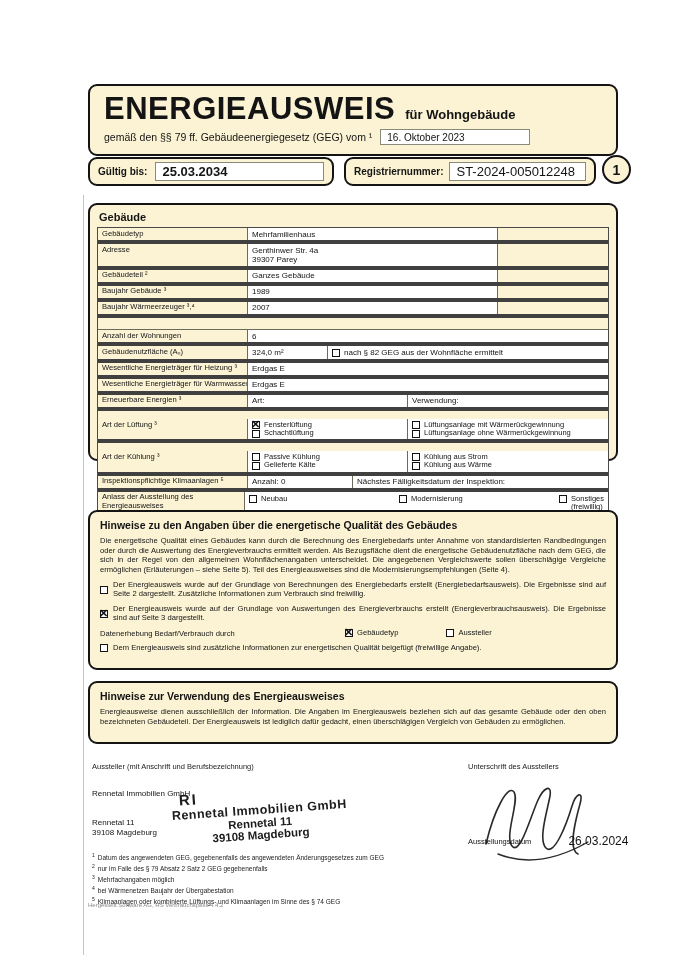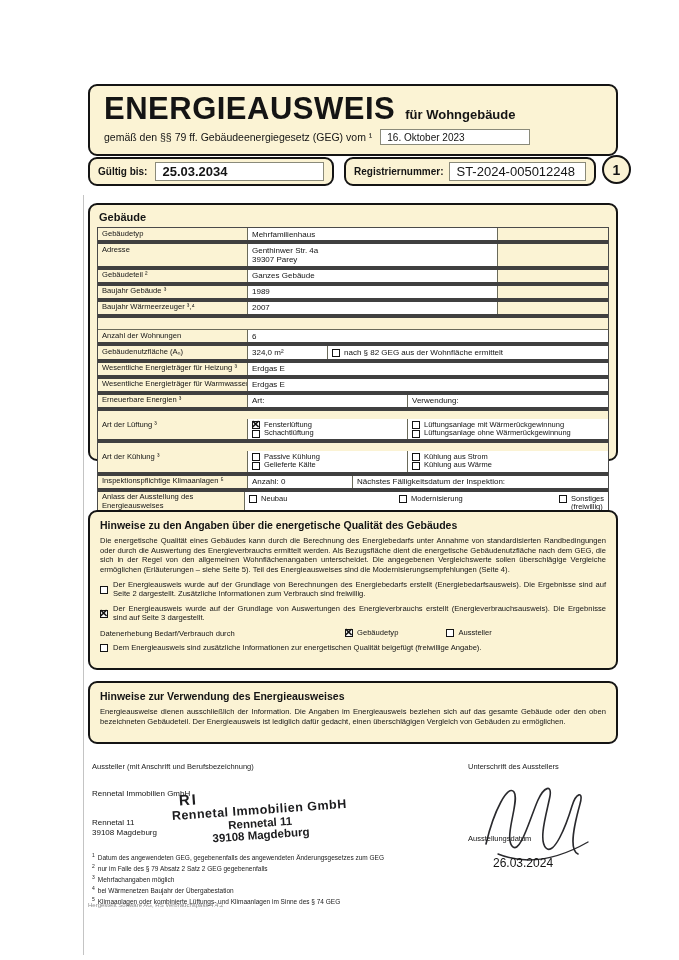--- a/index.html
+++ b/index.html
@@ -69,21 +69,21 @@
   
   .ftext { position:absolute; font-size:7.5px; color:#222; }
   .company-line { position:absolute; left:92px; top:789px; font-size:8px; }
   .addr-block { position:absolute; left:92px; top:818px; font-size:8px; line-height:1.3; }
   .stamp { position:absolute; left:152px; top:786px; width:215px; transform:rotate(-4deg); color:#1c1c1e; }
   .stamp-ri { font-size:15px; font-weight:bold; letter-spacing:2px; padding-left:28px; }
   .stamp-l1 { font-size:12.5px; font-weight:bold; text-align:center; letter-spacing:0.5px; }
   .stamp-l2 { font-size:11.5px; font-weight:bold; text-align:center; }
   .stamp-l3 { font-size:11.5px; font-weight:bold; text-align:center; }
   .signature { position:absolute; left:468px; top:766px; }
-  .date-row { position:absolute; left:468px; top:834px; width:150px; display:flex; align-items:flex-start; gap:6px;flex-direction:column; }
+  .date-row { position:absolute; left:468px; top:834px; width:150px; display:flex; align-items:center; gap:6px; }
   .date-label { font-size:7.5px; }
   .date-rule { flex:1; border-bottom:1px solid #555; height:8px; }
   .date-value { font-size:12px;padding-left:25px; }
 
   .footnotes { position:absolute; left:92px; top:852px; }
   .fn { font-size:6.5px; line-height:1.35; color:#222; }
   .fn-num { font-size:5px; vertical-align:super; margin-right:3px; }
   .software-line { position:absolute; left:88px; top:902px; font-size:6px; color:#8a8a8a; }
 </style>
 </head>

